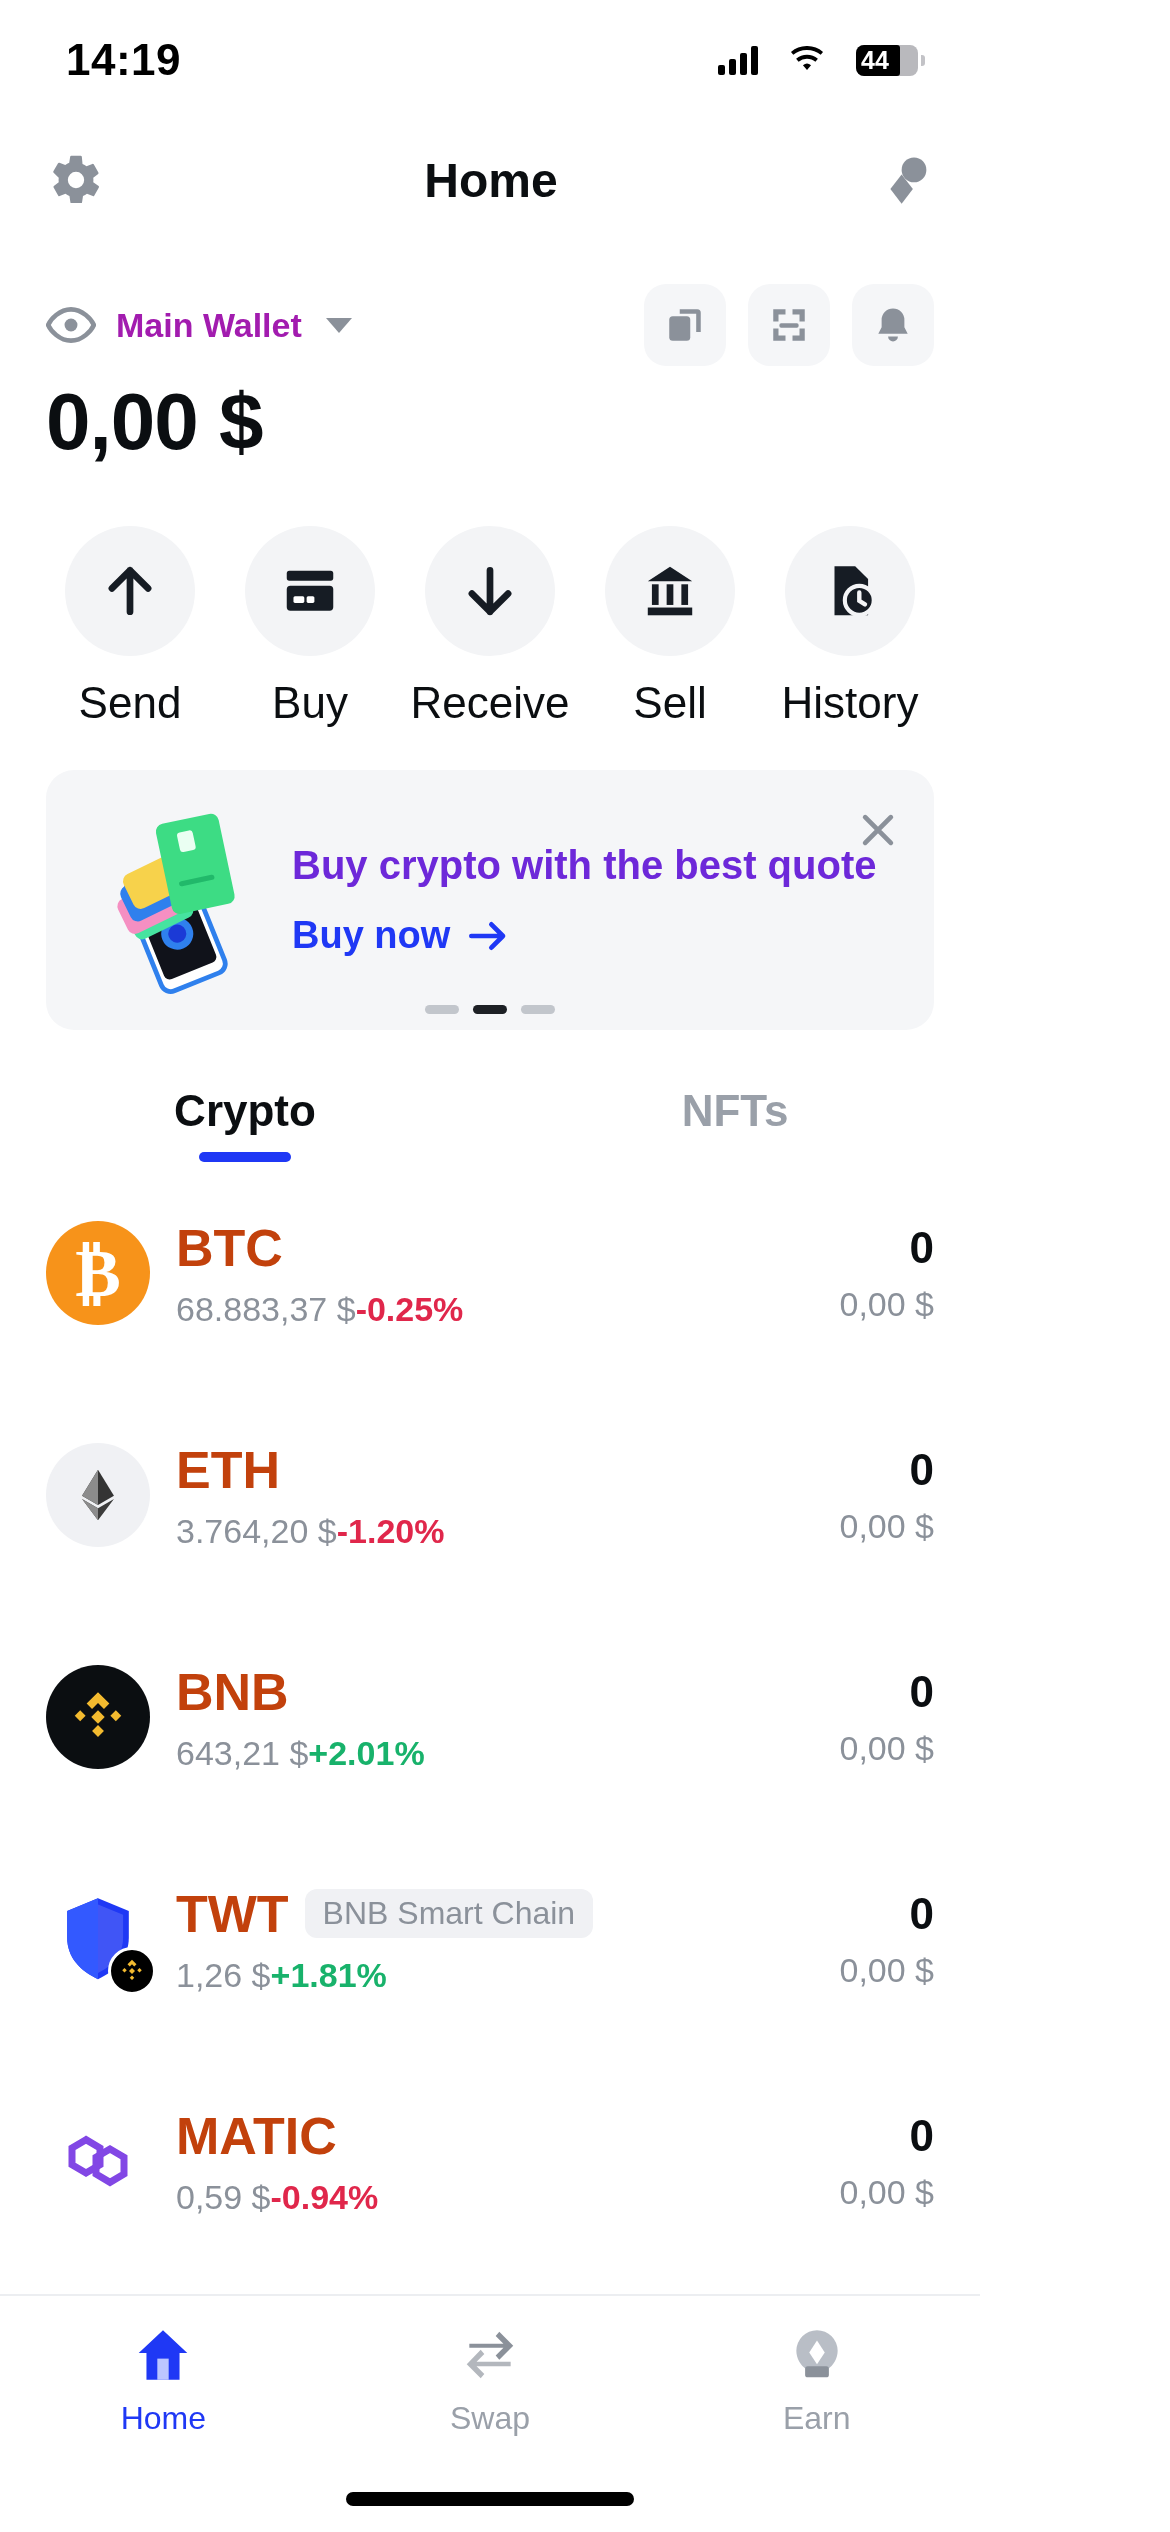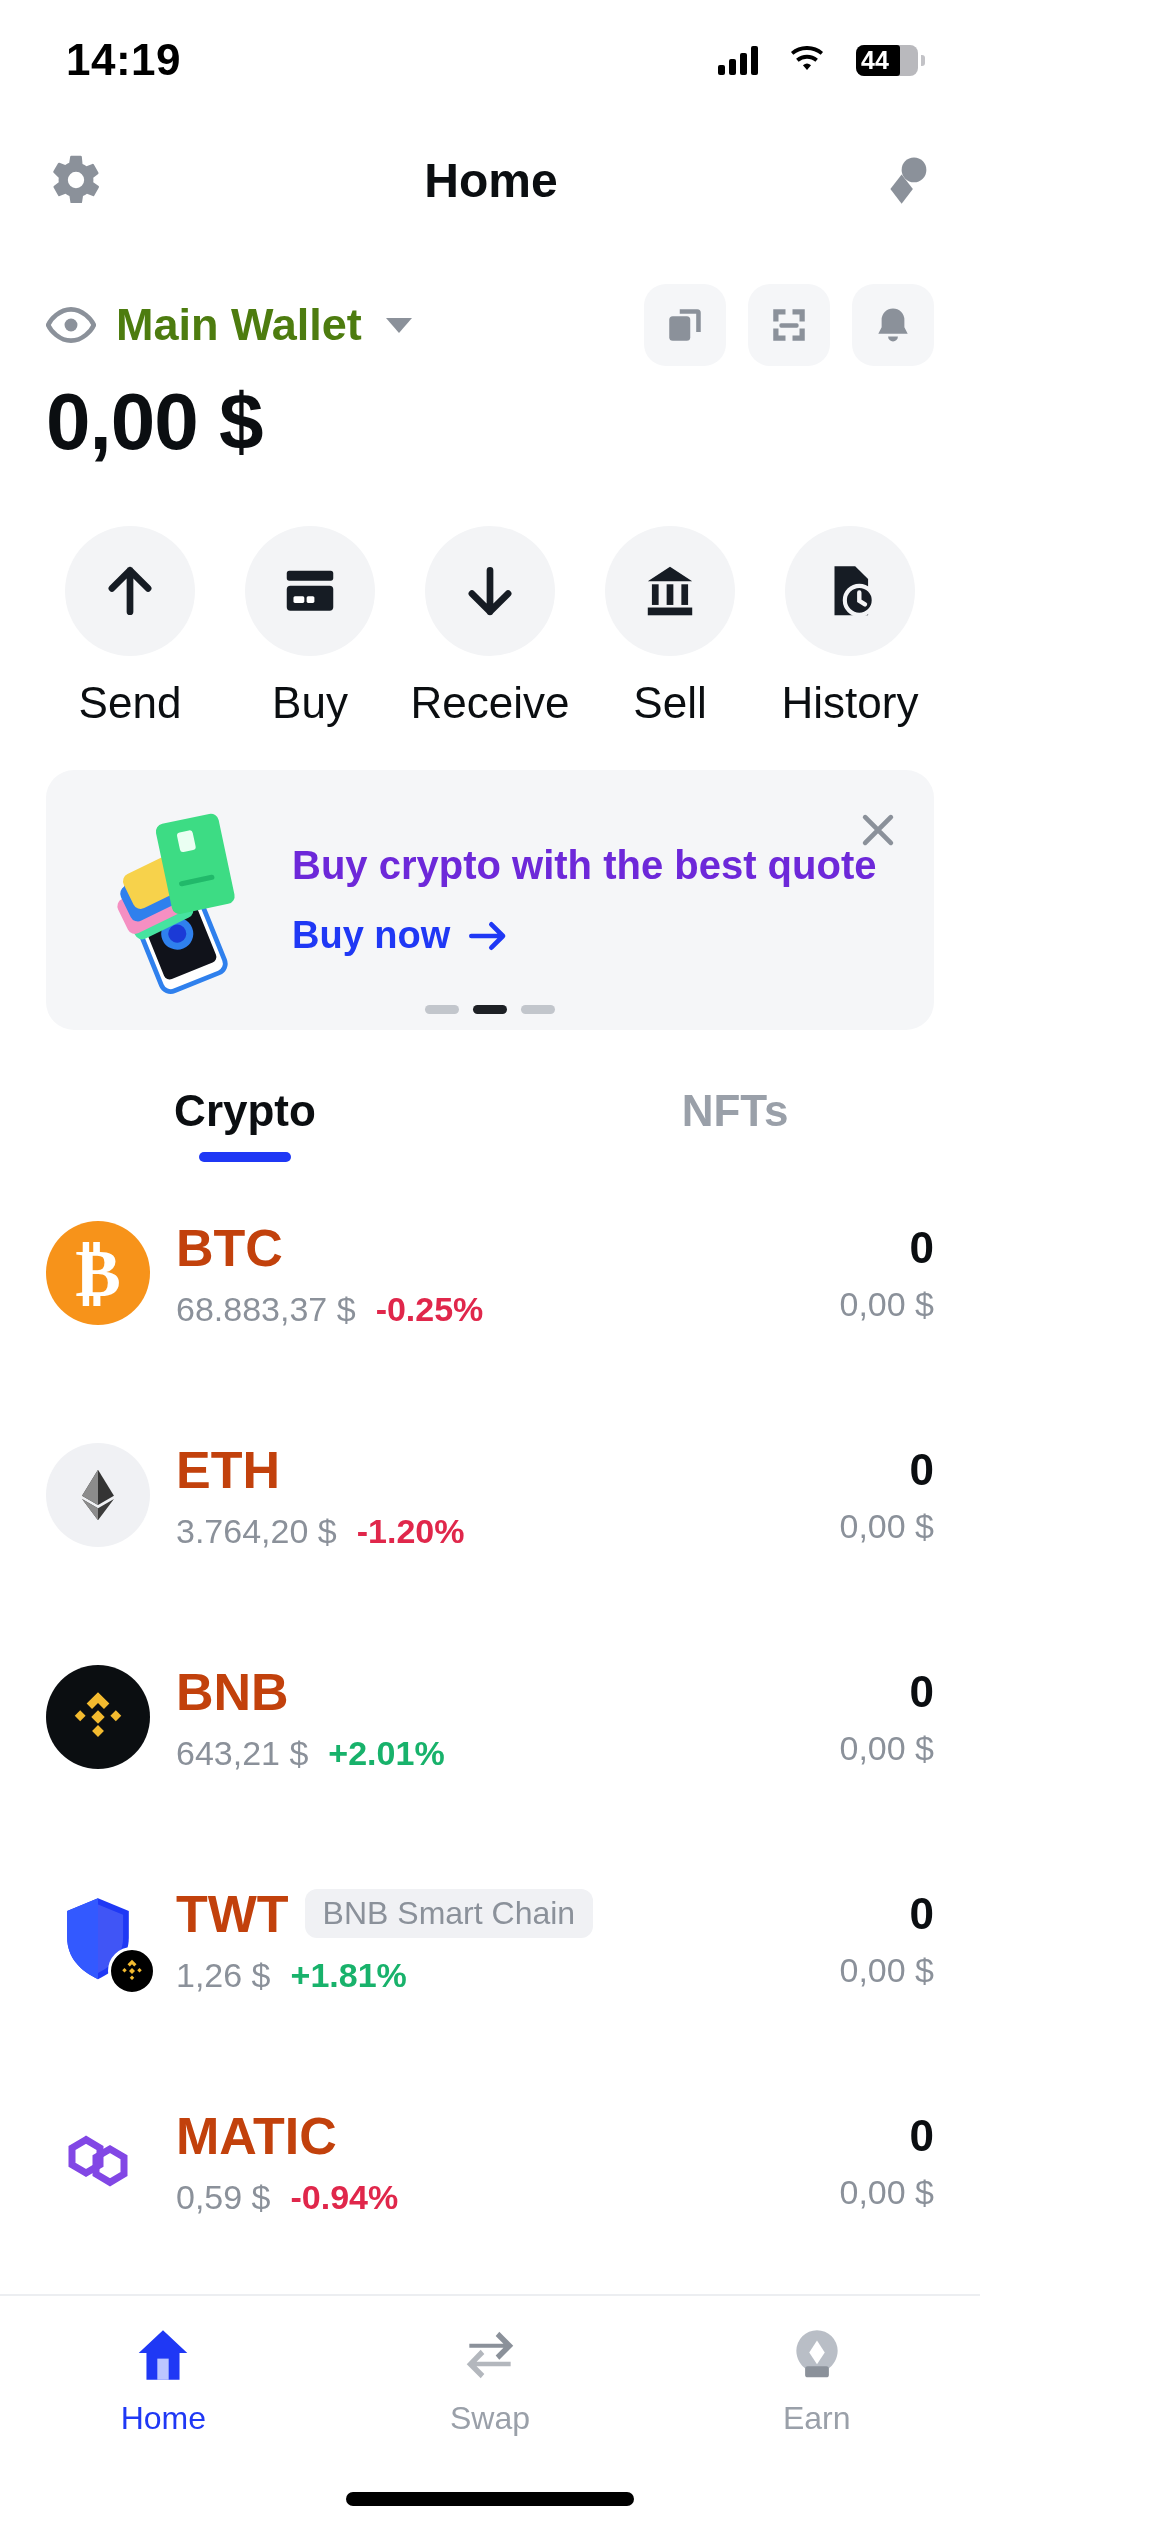--- a/index.html
+++ b/index.html
@@ -54,21 +54,21 @@
     display:flex; align-items:center; padding:0 34px; gap:26px;
   }
   .search-ph { font-size:40px; color:#9aa0a9; }
 
   
   .wallet-row {
     display:flex; align-items:center; justify-content:space-between;
     padding:44px 46px 0;
   }
   .wallet-left { display:flex; align-items:center; gap:20px; }
-  .wallet-name { font-size:45px; font-weight:600; color:#4d7c0f; }
+  .wallet-name { font-size:34px; font-weight:600; color:#a21caf; }
   .caret { width:0;height:0;border-left:13px solid transparent;
            border-right:13px solid transparent;border-top:15px solid #8b919a; margin-left:4px;}
   .wallet-actions { display:flex; gap:22px; }
   .sq-btn {
     width:82px; height:82px; background:#f5f6f8; border-radius:22px;
     display:flex; align-items:center; justify-content:center;
   }
   .balance {
     padding:10px 46px 0; font-size:80px; font-weight:700;
     color:#0b0e11; letter-spacing:-1px;
@@ -125,21 +125,21 @@
     border-radius:24px; background:#000; display:flex;
     align-items:center; justify-content:center; border:3px solid #fff;
   }
   .coin-mid { flex:1; min-width:0; }
   .coin-top { display:flex; align-items:center; gap:16px; }
   .coin-sym { font-size:52px; font-weight:600; color:#c2410c;text-align:right; }
   .chain-tag {
     background:#f0f1f4; border-radius:12px; padding:6px 18px;
     font-size:32px; color:#8b919a; font-weight:500;
   }
-  .coin-sub { margin-top:12px; display:flex; align-items:center; gap:20px; }
+  .coin-sub { margin-top:12px; display:flex; align-items:center; gap:0; }
   .coin-price { font-size:34px; color:#8b919a; }
   .coin-chg { font-size:34px; font-weight:700; }
   .up { color:#18b26b; } .down { color:#e0274b; }
   .coin-right { text-align:right; flex:none; }
   .coin-amt { font-size:44px; font-weight:600; color:#0b0e11; }
   .coin-val { margin-top:12px; font-size:34px; color:#8b919a; }
 
   
   .bottomnav {
     position:absolute; left:0; right:0; bottom:0; height:238px;

